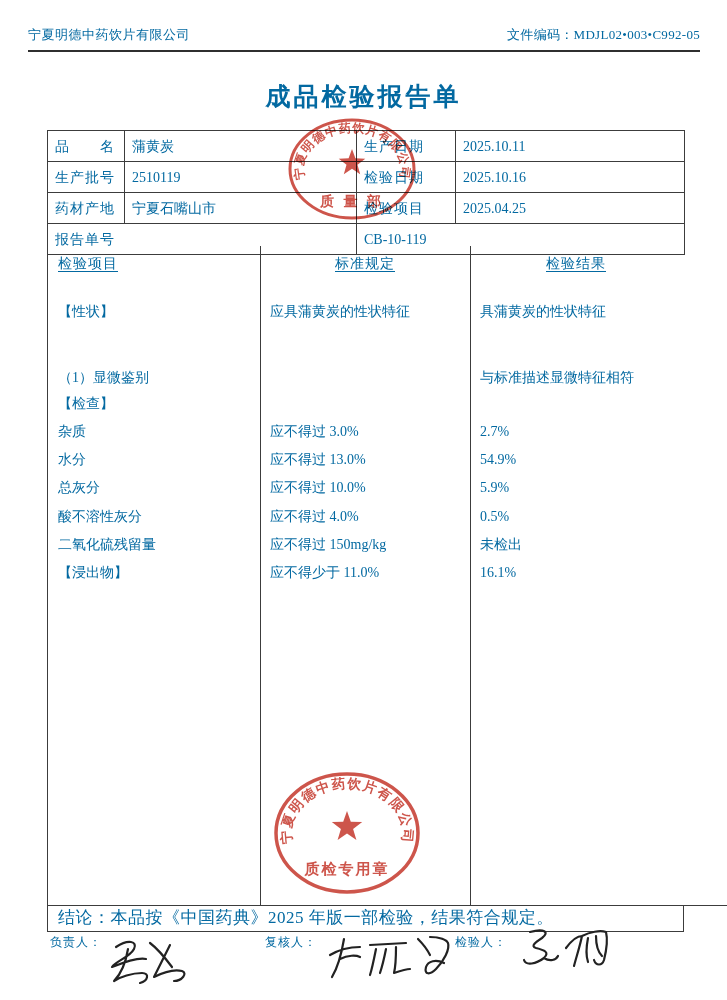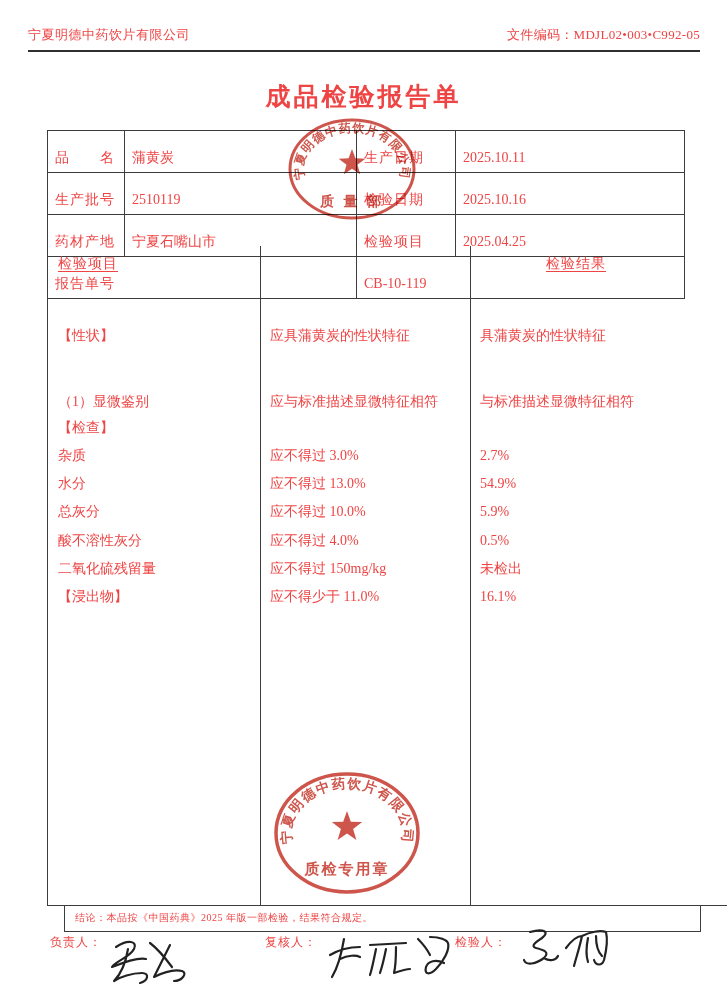--- a/index.html
+++ b/index.html
@@ -1,52 +1,52 @@
 <!DOCTYPE html>
 <html><head>
 <meta charset="utf-8">
 <style>
   html,body{margin:0;padding:0;background:#ffffff;}
   .page{
     position:relative;width:727px;height:1000px;margin:0 auto;background:#ffffff;
-    font-family:"Liberation Serif","DejaVu Serif",serif;color:#ef4444;overflow:hidden;
+    font-family:"Liberation Serif","DejaVu Serif",serif;color:#0369a1;overflow:hidden;
   }
   
   .doc-header{position:absolute;left:28px;top:24px;width:672px;height:22px;font-size:13px;}
   .doc-company{position:absolute;left:0;top:2px;white-space:nowrap;letter-spacing:.5px;}
   .doc-code{position:absolute;right:0;top:2px;white-space:nowrap;letter-spacing:.3px;}
   .header-rule{position:absolute;left:28px;top:50px;width:672px;height:0;border-top:2px solid #2f2f2f;}
   
   .title{position:absolute;left:0;top:80px;width:727px;margin:0;text-align:center;
          font-size:25px;font-weight:bold;letter-spacing:3px;}
   
   .info-table{position:absolute;left:47px;top:130px;width:637px;border-collapse:collapse;table-layout:fixed;}
-  .info-table td{border:1px solid #3c3c3c;height:28px;font-size:14px;padding:13px 0 0 7px;white-space:nowrap;overflow:hidden;}
+  .info-table td{border:1px solid #3c3c3c;height:28px;font-size:14px;padding:2px 0 0 7px;white-space:nowrap;overflow:hidden;}
   .info-table .lbl{letter-spacing:1px;}
   
   .inspection{position:absolute;left:47px;top:246px;width:635px;height:659px;
               border:1px solid #3c3c3c;border-top:none;padding-left:48px;}
   .vline{position:absolute;top:0;bottom:0;width:0;border-left:1px solid #3c3c3c;}
   .vline.v1{left:212px;}
   .vline.v2{left:422px;}
   .insp-hdr{position:absolute;top:9px;font-size:14px;letter-spacing:1px;}
   .insp-hdr u{text-decoration:underline;text-underline-offset:3px;}
   .h-item{left:10px;}
   .h-std{left:212px;width:210px;text-align:center;}
   .h-res{left:422px;width:212px;text-align:center;}
   .insp-row{position:absolute;left:0;width:100%;height:18px;font-size:14px;line-height:18px;}
-  .insp-row span{position:absolute;white-space:nowrap;margin-top:24px;}
+  .insp-row span{position:absolute;white-space:nowrap;}
   .c-item{left:10px;}
   .c-std{left:222px;}
   .c-res{left:432px;}
   .r0{top:57px}.r1{top:91px}.r2{top:123px}.r3{top:149px}.r4{top:177px}
   .r5{top:205px}.r6{top:233px}.r7{top:262px}.r8{top:290px}.r9{top:318px}
   
-  .conclusion{position:absolute;left:64px;top:905px;width:635px;height:26px;
-              border:1px solid #3c3c3c;border-top:none;font-size:10px;line-height:26px;
+  .conclusion{position:absolute;left:47px;top:905px;width:635px;height:26px;
+              border:1px solid #3c3c3c;border-top:none;font-size:17px;line-height:26px;
               padding:0;white-space:nowrap;}
   .conclusion span{margin-left:10px;letter-spacing:.5px;}
   
   .sig-label{position:absolute;top:934px;font-size:12px;letter-spacing:1px;white-space:nowrap;}
   .sig-label.s1{left:50px;}
   .sig-label.s2{left:265px;}
   .sig-label.s3{left:455px;text-align:right;}
   .sig-svg{position:absolute;}
   .sig-svg path{fill:none;stroke:#222;stroke-width:2.2;stroke-linecap:round;stroke-linejoin:round;}
   
@@ -97,30 +97,30 @@
       <td colspan="2" class="lbl">报告单号</td>
       <td colspan="2">CB-10-119</td>
     </tr>
   </tbody>
     </table>
 
   <div class="inspection">
     <div class="vline v1"></div>
     <div class="vline v2"></div>
     <div class="insp-hdr h-item"><u>检验项目</u></div>
+    <div class="insp-hdr h-std"><u>标准规定</u></div>
     <div class="insp-hdr h-res"><u>检验结果</u></div>
 
     <div class="insp-row r0">
       <span class="c-item">【性状】</span>
       <span class="c-std">应具蒲黄炭的性状特征</span>
       <span class="c-res">具蒲黄炭的性状特征</span>
     </div>
     <div class="insp-row r2">
       <span class="c-item">（1）显微鉴别</span>
-      <span class="c-std">应与标准描述显微特征相符</span>
       <span class="c-res">与标准描述显微特征相符</span>
     </div>
     <div class="insp-row r3">
       <span class="c-item">【检查】</span>
       <span class="c-std"></span>
       <span class="c-res"></span>
     </div>
     <div class="insp-row r4">
       <span class="c-item">杂质</span>
       <span class="c-std">应不得过 3.0%</span>

